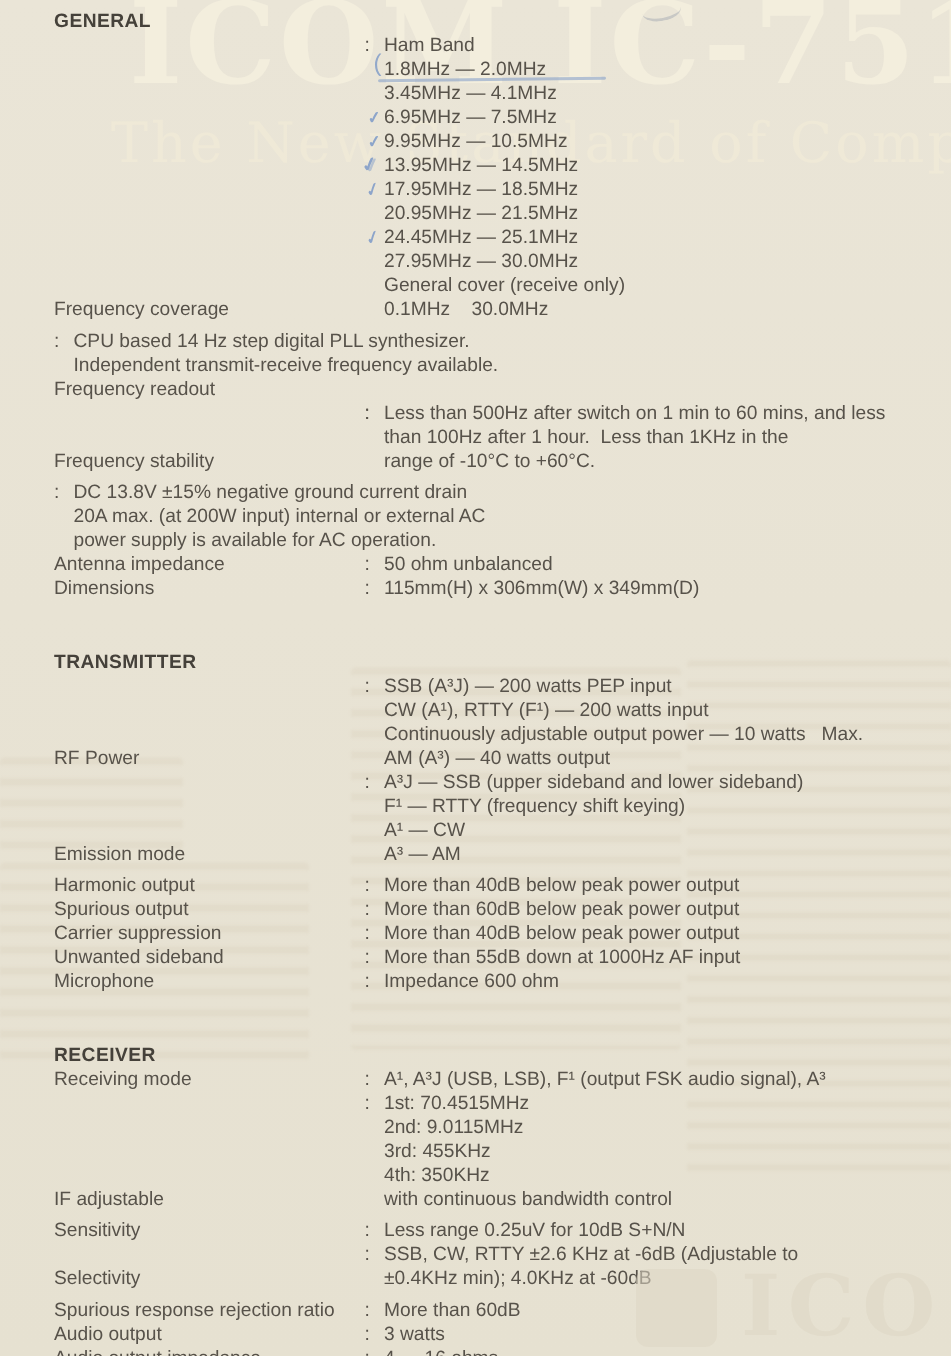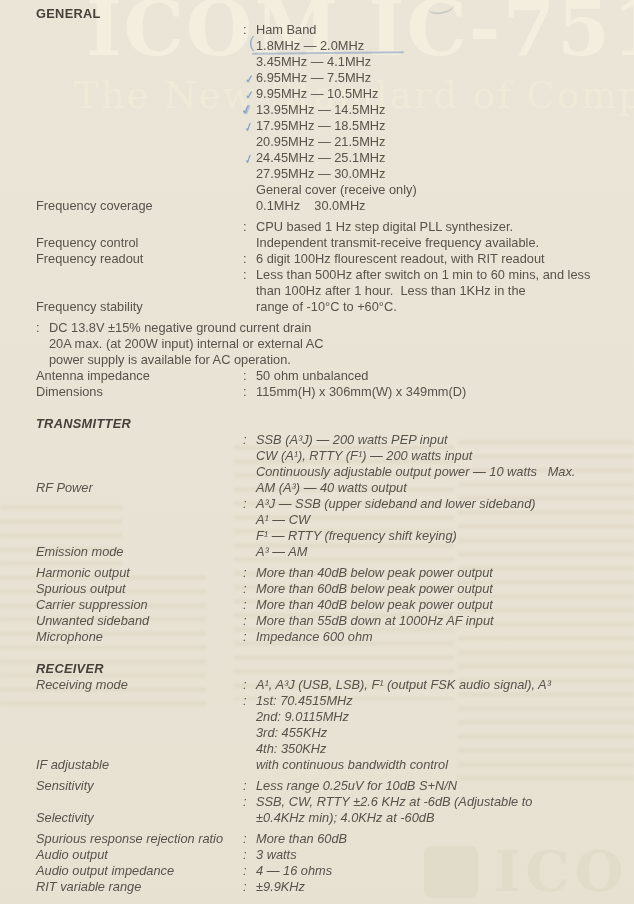--- a/index.html
+++ b/index.html
@@ -24,21 +24,21 @@
     opacity:.55;pointer-events:none;}
   .gl-box{width:54px;height:52px;background:#ded7c5;border-radius:8px;}
   .gl-text{font-family:"DejaVu Serif",serif;font-weight:bold;font-size:56px;line-height:50px;
     letter-spacing:5px;color:#ded7c5;}
   
   .squiggle{position:absolute;left:428px;top:0;width:26px;height:12px;border-radius:50%;
     border-bottom:2px solid rgba(110,125,150,.28);transform:rotate(-10deg);}
   
   .content{position:absolute;left:36px;top:6px;width:596px;font-size:12.8px;line-height:16px;}
   .section{margin-top:0;}
-  .section + .section{margin-top:16px;font-style:italic;}
+  .section + .section{margin-top:33px;}
   .sec-title{font-weight:bold;color:#45413a;letter-spacing:.3px;}
   .row{display:flex;align-items:flex-end;}
   .row.gap{margin-top:5px;}
   .label{flex:0 0 207px;width:207px;}
   .values{flex:1;min-width:0;}
   .vline{position:relative;padding-left:13px;white-space:pre-wrap;}
   .colon{position:absolute;left:0;top:0;}
   
   .ink-check{position:absolute;left:2px;top:1px;color:#7d9ac8;font-size:11px;font-weight:bold;
     transform:rotate(-8deg);opacity:.85;}
@@ -78,30 +78,29 @@
             <div class="vline"><span class="vtext">13.95MHz — 14.5MHz</span><span class="ink-check check-heavy">✓</span></div>
             <div class="vline"><span class="vtext">17.95MHz — 18.5MHz</span><span class="ink-check check-curl">✓</span></div>
             <div class="vline"><span class="vtext">20.95MHz — 21.5MHz</span></div>
             <div class="vline"><span class="vtext">24.45MHz — 25.1MHz</span><span class="ink-check check-curl">✓</span></div>
             <div class="vline"><span class="vtext">27.95MHz — 30.0MHz</span></div>
             <div class="vline"><span class="vtext">General cover (receive only)</span></div>
             <div class="vline"><span class="vtext">0.1MHz    30.0MHz</span></div>
           </div>
         </div>
         <div class="row gap">
-          <div class="label">Frequency control</div>
-          <div class="values">
-            <div class="vline"><span class="colon">:</span><span class="vtext">CPU based 1 Hz step digital PLL synthesizer.</span></div>
+          <div class="values">
+            <div class="vline"><span class="colon">:</span><span class="vtext">CPU based 14 Hz step digital PLL synthesizer.</span></div>
             <div class="vline"><span class="vtext">Independent transmit-receive frequency available.</span></div>
           </div>
         </div>
         <div class="row">
           <div class="label">Frequency readout</div>
           <div class="values">
-            <div class="vline"><span class="colon">:</span><span class="vtext">6 digit 100Hz flourescent readout, with RIT readout</span></div>
+            <div class="vline"><span class="colon">:</span></div>
           </div>
         </div>
         <div class="row">
           <div class="label">Frequency stability</div>
           <div class="values">
             <div class="vline"><span class="colon">:</span><span class="vtext">Less than 500Hz after switch on 1 min to 60 mins, and less</span></div>
             <div class="vline"><span class="vtext">than 100Hz after 1 hour.  Less than 1KHz in the</span></div>
             <div class="vline"><span class="vtext">range of -10°C to +60°C.</span></div>
           </div>
         </div>
@@ -133,22 +132,22 @@
             <div class="vline"><span class="colon">:</span><span class="vtext">SSB (A³J) — 200 watts PEP input</span></div>
             <div class="vline"><span class="vtext">CW (A¹), RTTY (F¹) — 200 watts input</span></div>
             <div class="vline"><span class="vtext">Continuously adjustable output power — 10 watts   Max.</span></div>
             <div class="vline"><span class="vtext">AM (A³) — 40 watts output</span></div>
           </div>
         </div>
         <div class="row">
           <div class="label">Emission mode</div>
           <div class="values">
             <div class="vline"><span class="colon">:</span><span class="vtext">A³J — SSB (upper sideband and lower sideband)</span></div>
+            <div class="vline"><span class="vtext">F¹ — RTTY (frequency shift keying)</span></div>
             <div class="vline"><span class="vtext">A¹ — CW</span></div>
-            <div class="vline"><span class="vtext">F¹ — RTTY (frequency shift keying)</span></div>
             <div class="vline"><span class="vtext">A³ — AM</span></div>
           </div>
         </div>
         <div class="row gap">
           <div class="label">Harmonic output</div>
           <div class="values">
             <div class="vline"><span class="colon">:</span><span class="vtext">More than 40dB below peak power output</span></div>
           </div>
         </div>
         <div class="row">

